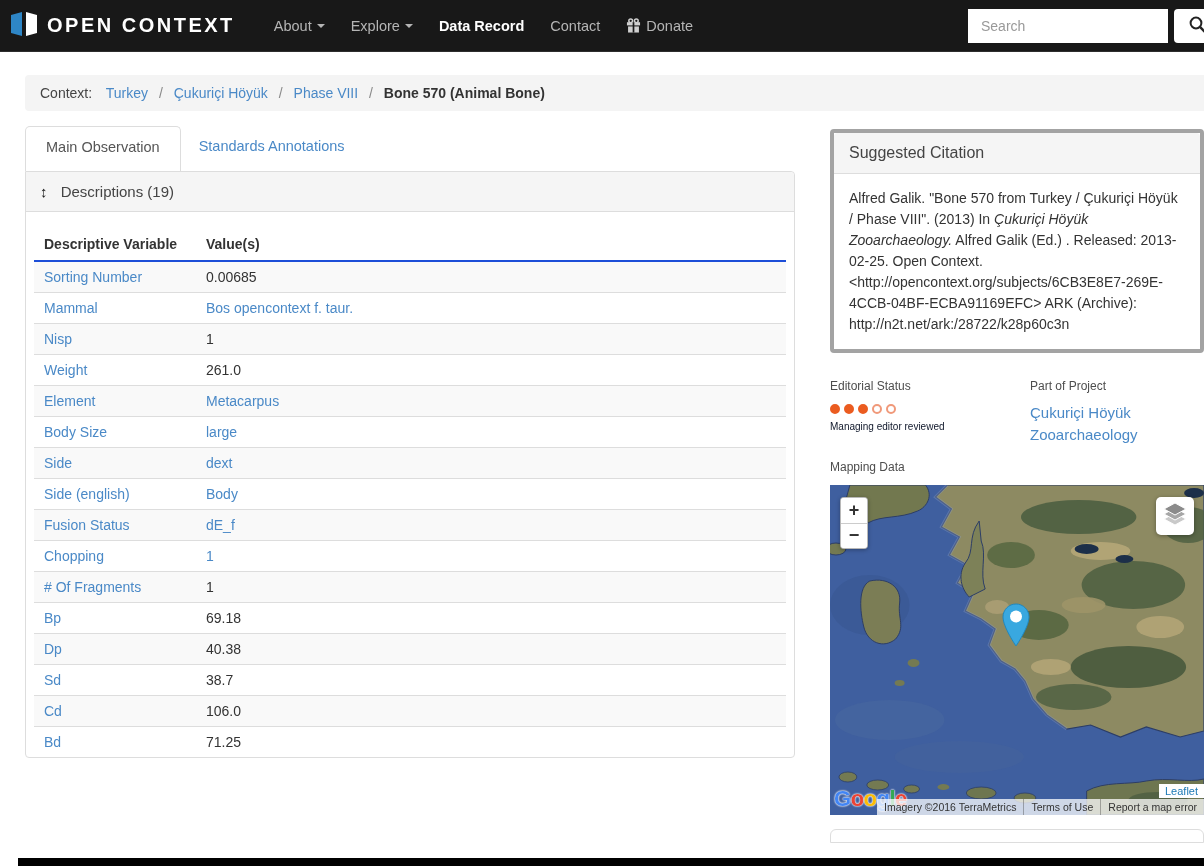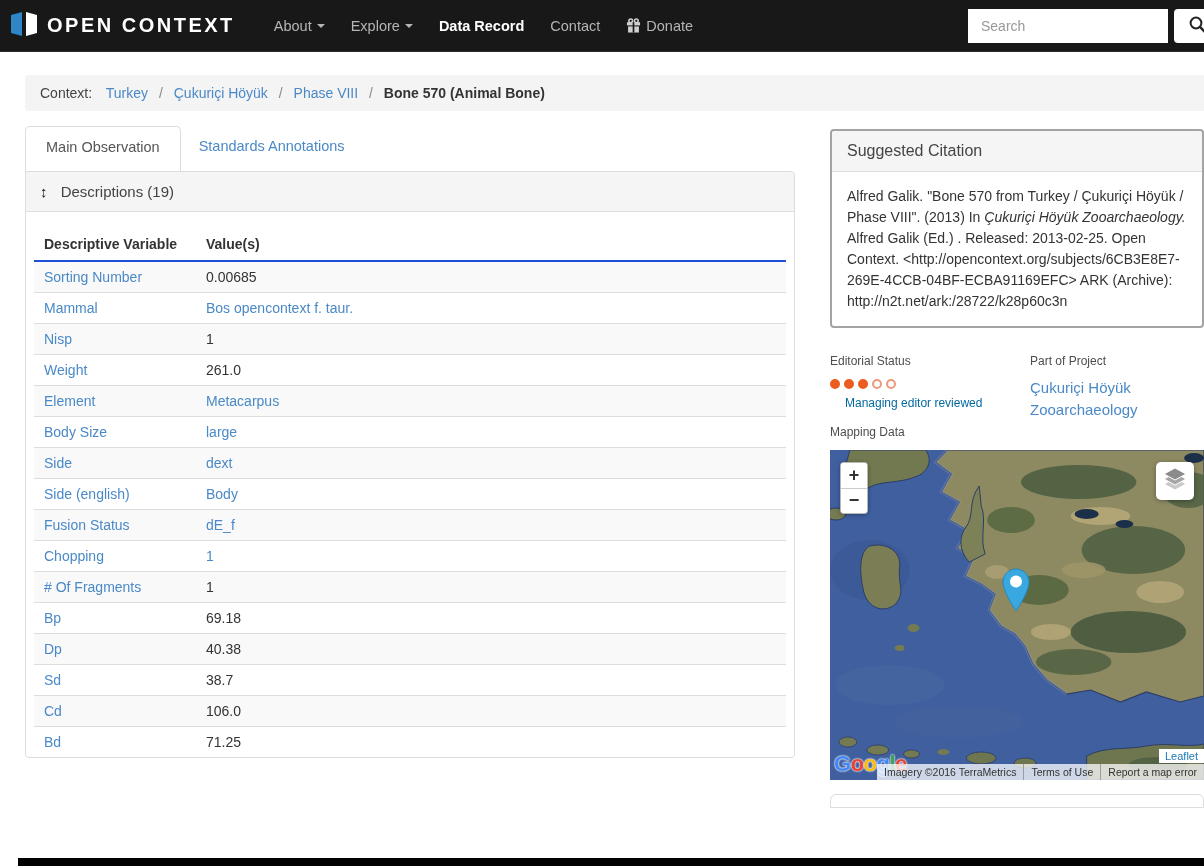--- a/index.html
+++ b/index.html
@@ -48,36 +48,36 @@
 
   table { width:100%; border-collapse:collapse; font-size:14px; }
   th { text-align:left; padding:8px 10px; border-bottom:2px solid #1d4ed8; color:#333; font-weight:700; }
   th:first-child { width:162px; }
   td { padding:7px 10px; border-top:1px solid #ddd; }
   tbody tr:first-child td { border-top:none; }
   tbody tr:nth-child(odd) { background:#f9f9f9; }
   td .plain { color:#333; }
 
   
-  .citation-panel { border:2px solid #a3a3a3; border-radius:4px; margin-top:3px; }
+  .citation-panel { border:4px solid #a3a3a3; border-radius:4px; margin-top:3px; }
   .citation-head { background:#f5f5f5; padding:11px 15px; border-bottom:1px solid #ddd;
                    font-size:16px; color:#444; border-radius:4px 4px 0 0; }
   .citation-body { padding:14px 15px; font-size:14px; line-height:1.5; color:#333; word-wrap:break-word; }
 
   .meta-row { display:flex; margin-top:26px; }
   .meta-col1 { width:200px; flex:none; }
   .meta-col2 { flex:1; }
   .meta-title { font-size:12px; font-weight:400; color:#4d4d4d; }
   .dots { margin:11px 0 7px; line-height:0; }
   .dot { width:10px; height:10px; border-radius:50%; display:inline-block; margin-right:4px;
          border:2px solid #f0997a; background:transparent; }
   .dot.filled { background:#eb5c20; border-color:#eb5c20; }
-  .editorial-note { font-size:12px; color:#0369a1;margin-left:15px; }
+  .editorial-note { font-size:10px; color:#0f172a; }
   .project-link { display:inline-block; font-size:15px; line-height:1.45; margin-top:9px; max-width:160px; }
-  .mapping-title { margin-top:4px; }
+  .mapping-title { margin-top:14px; }
 
   
   .map { position:relative; margin-top:11px; height:330px; background:#3f5f9f; overflow:hidden; cursor:grab; }
   .map svg.terrain { position:absolute; inset:0; width:100%; height:100%; display:block; }
   .map-marker { position:absolute; left:172px; top:118px; width:28px; height:44px; }
   .zoom-ctl { position:absolute; left:10px; top:12px; width:28px; border:1px solid rgba(0,0,0,.28);
               border-radius:4px; overflow:hidden; background:#fff; box-shadow:0 1px 4px rgba(0,0,0,.3); }
   .zoom-btn { width:100%; height:25px; background:#fff; border:none; font-size:18px; font-weight:700;
               color:#333; line-height:23px; cursor:pointer; display:block; }
   .zoom-btn + .zoom-btn { border-top:1px solid #ccc; }

